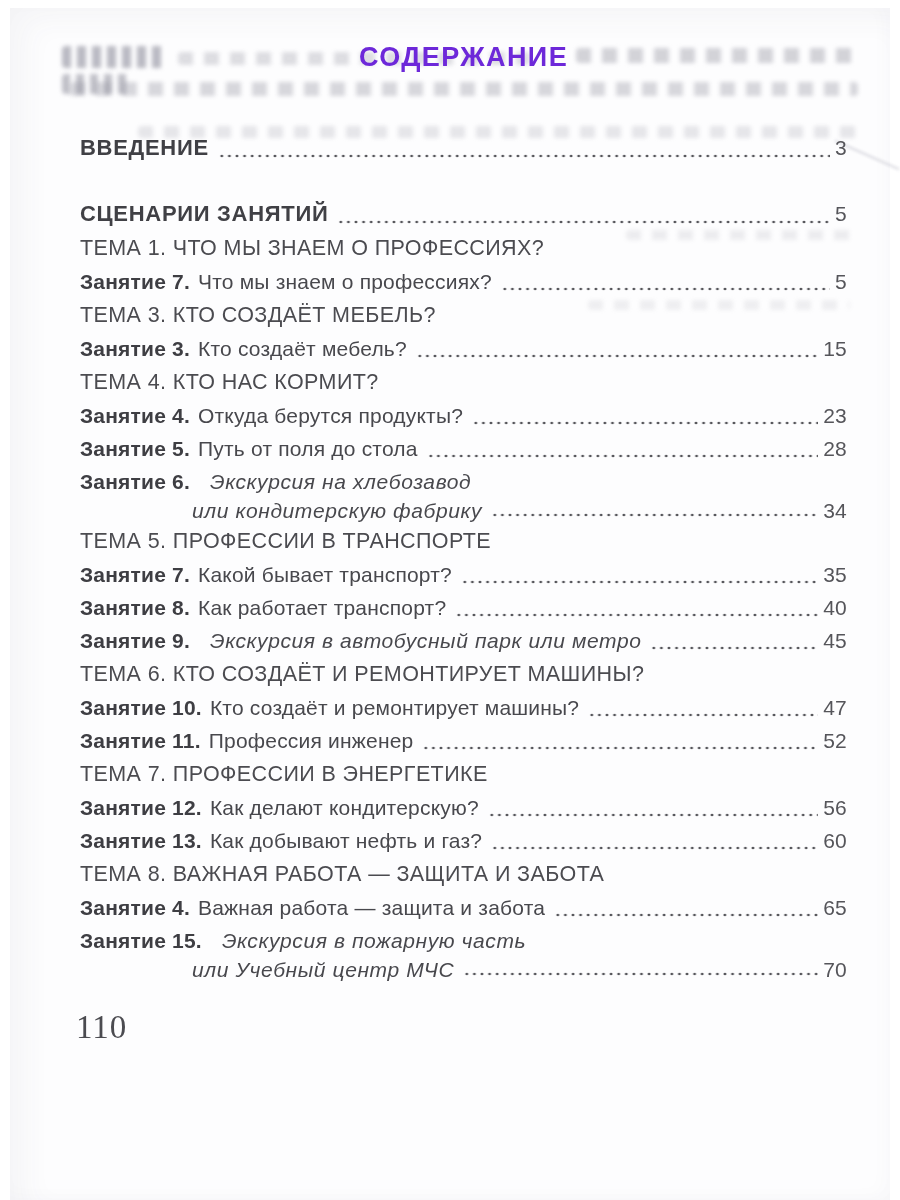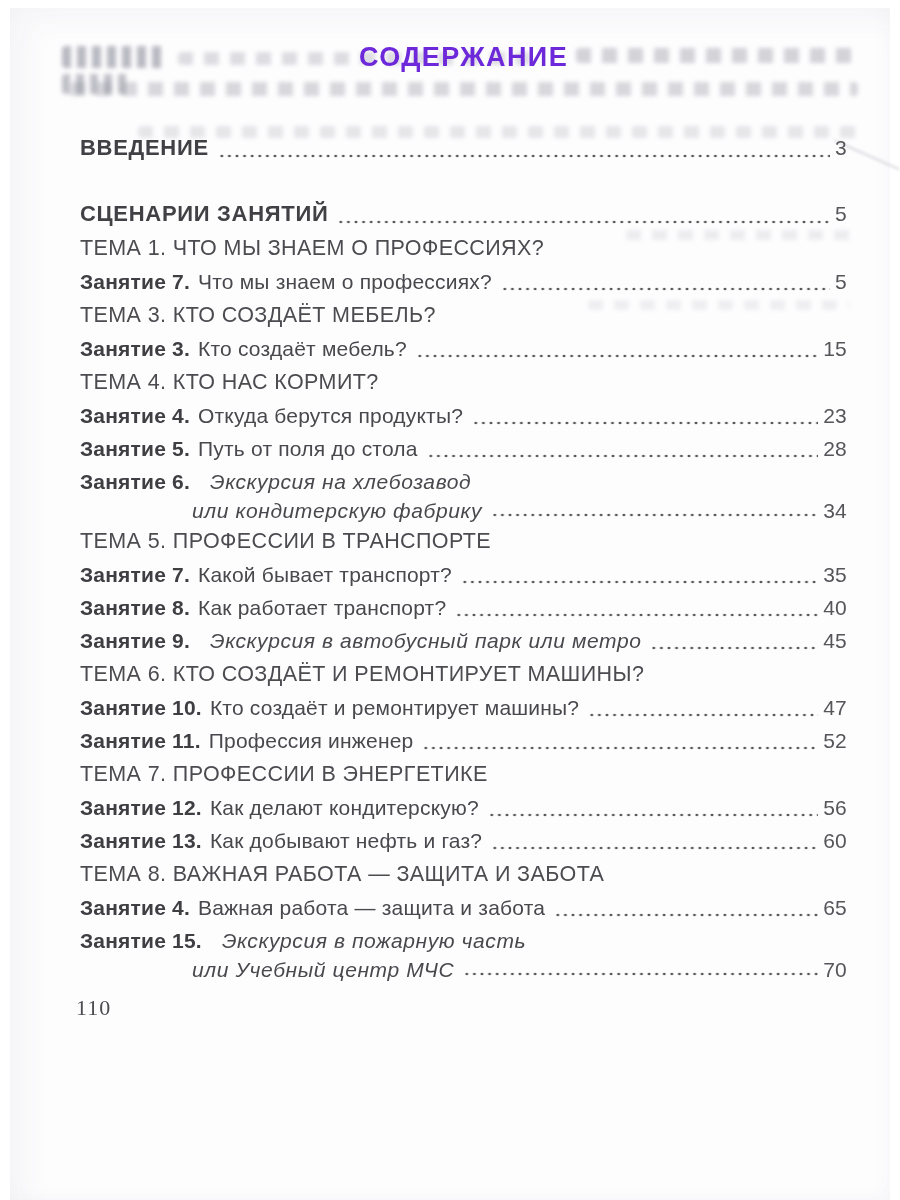--- a/index.html
+++ b/index.html
@@ -55,23 +55,23 @@
   .row.cont{line-height:26px;}
   .row.cont .e-title{margin-left:112px;}
   .dots{
     flex:1 1 auto;align-self:flex-end;height:6px;
     margin:0 5px 6px 9px;
     background-image:radial-gradient(circle, #55555a 1.35px, rgba(85,85,90,0) 1.6px);
     background-size:7.6px 6px;background-repeat:repeat-x;background-position:left bottom;
   }
   .e-page{color:#55555a;white-space:nowrap;}
   .folio{
-    margin:12px 0 0 -4px;
+    margin:26px 0 0 -4px;
     font-family:"Liberation Serif","DejaVu Serif",serif;
-    font-size:22px;color:#4b4b50;letter-spacing:1px;
+    font-size:33px;color:#4b4b50;letter-spacing:1px;
   }
 </style>
 </head>
 <body>
 
 <div class="sheet">
   <div class="bleed b1"></div>
   <div class="bleed b1b"></div>
   <div class="bleed b2"></div>
   <div class="bleed b3"></div>

